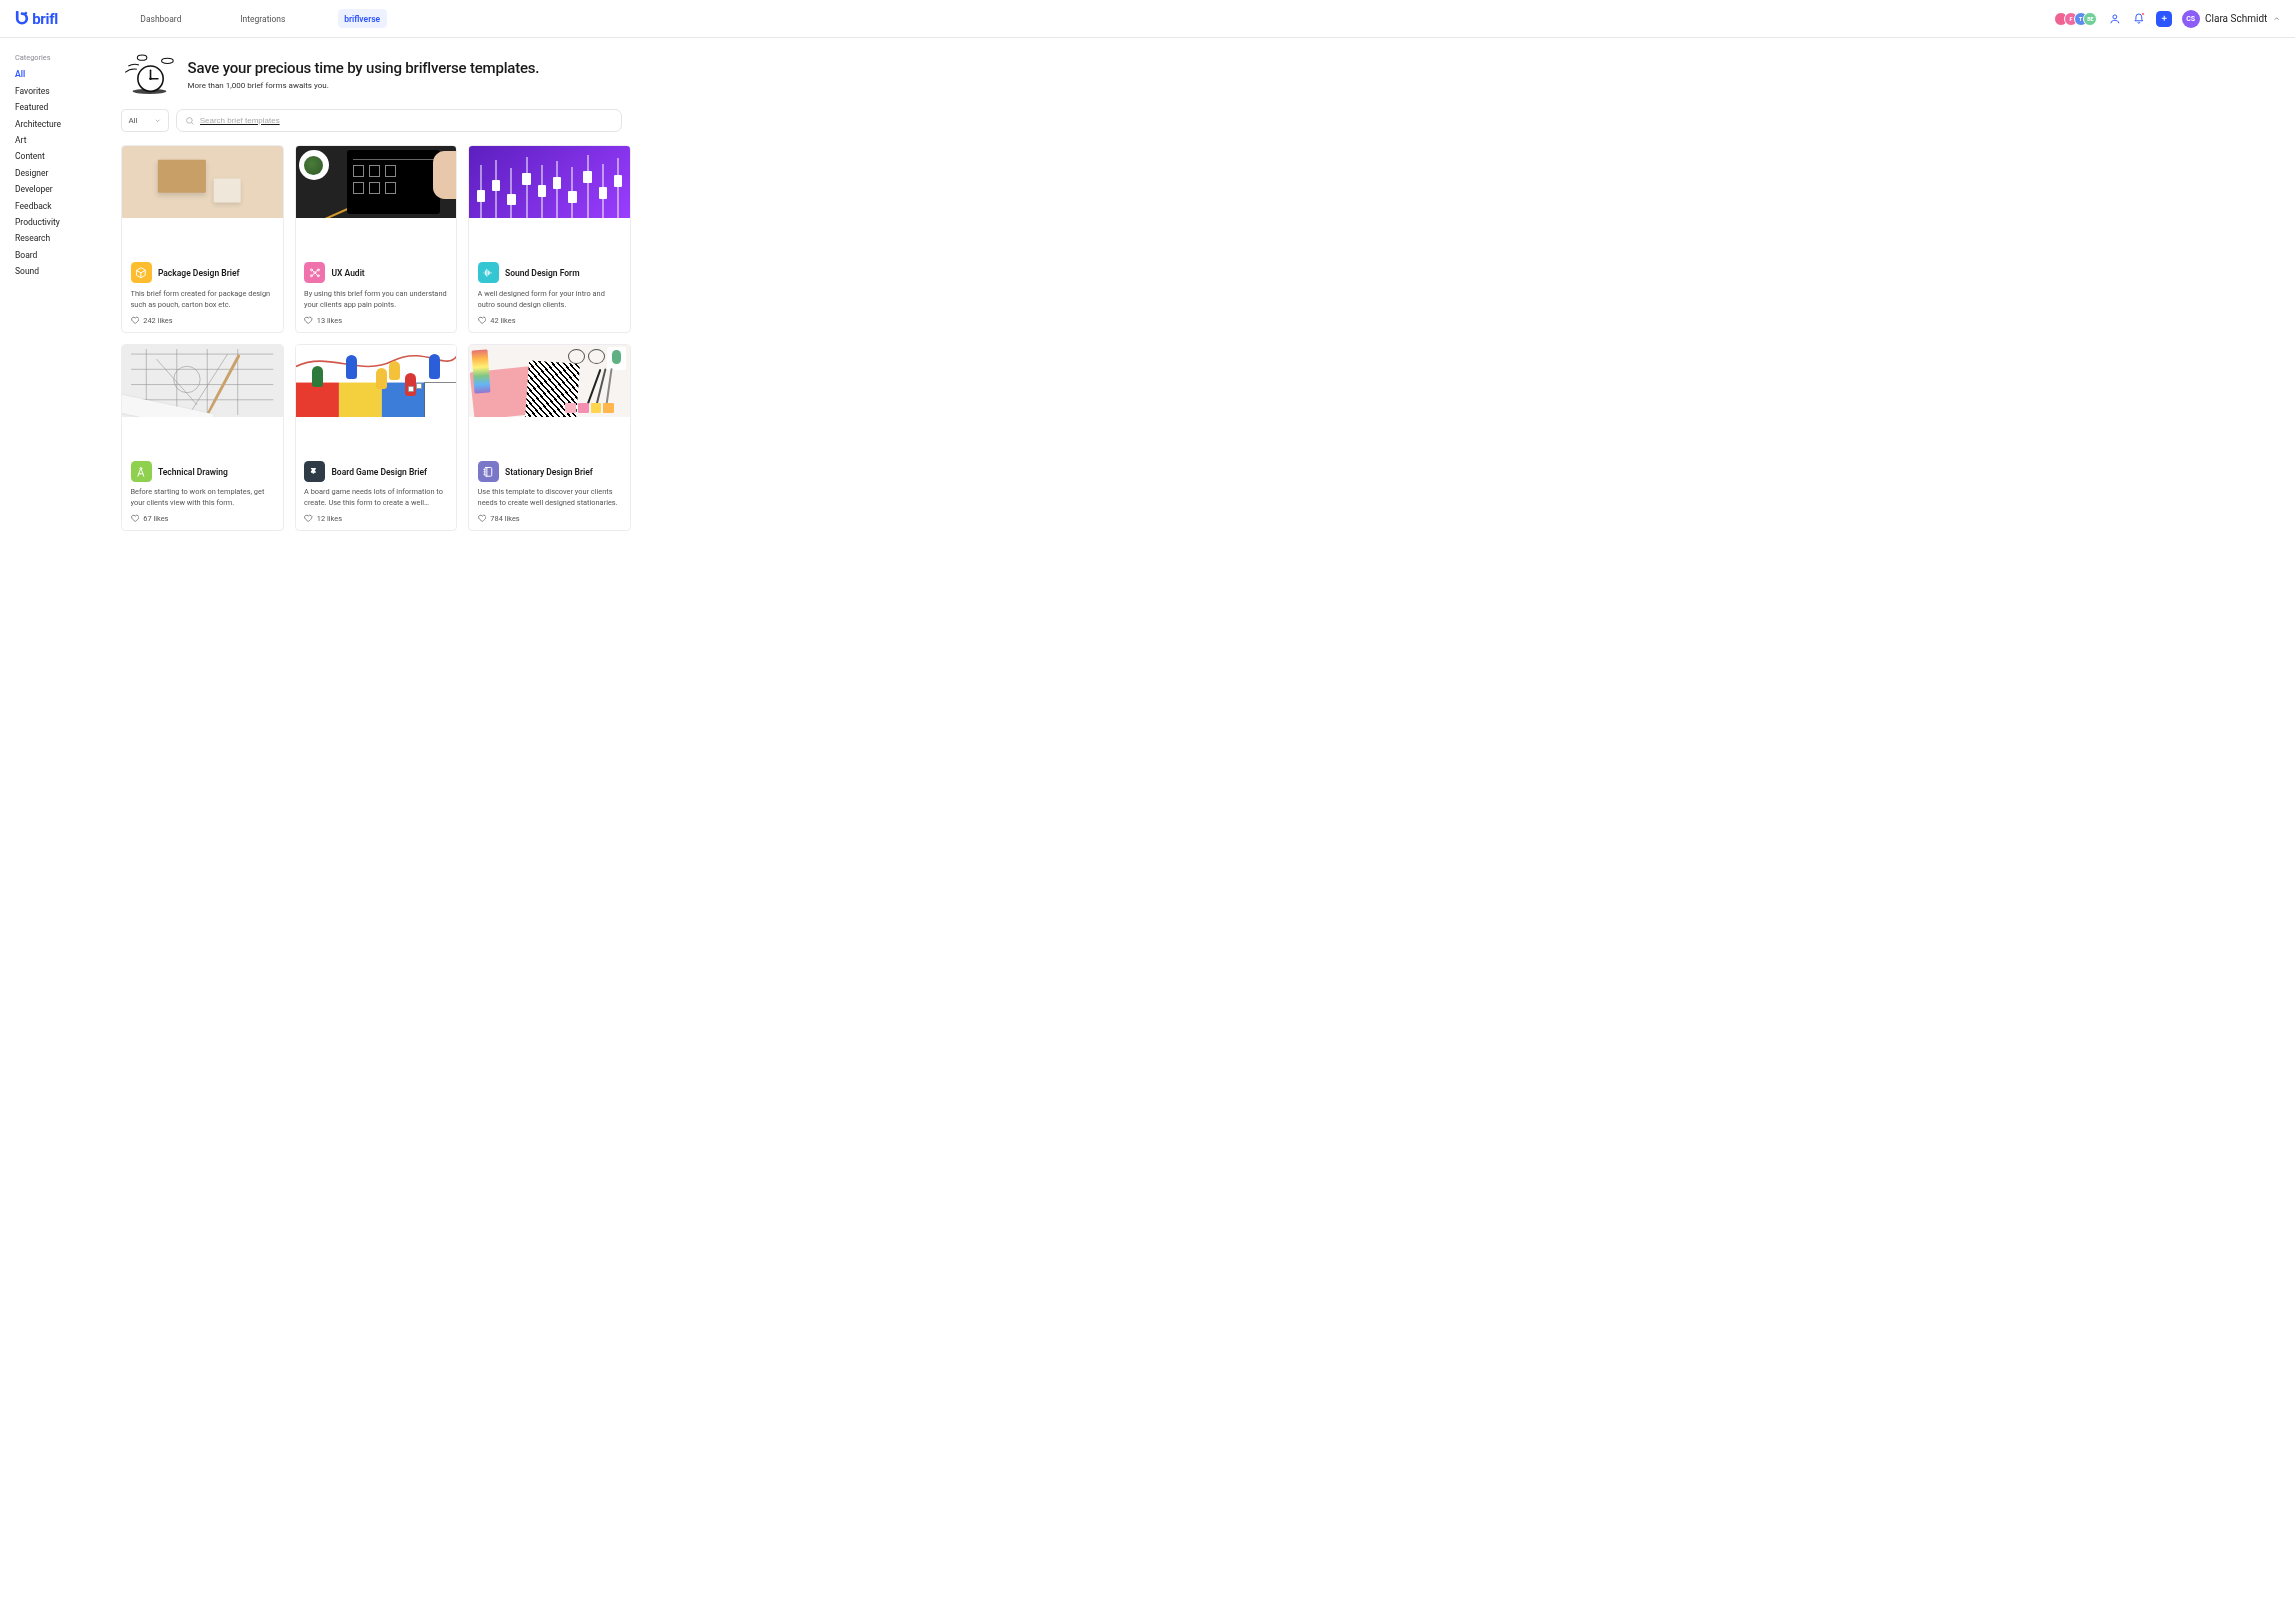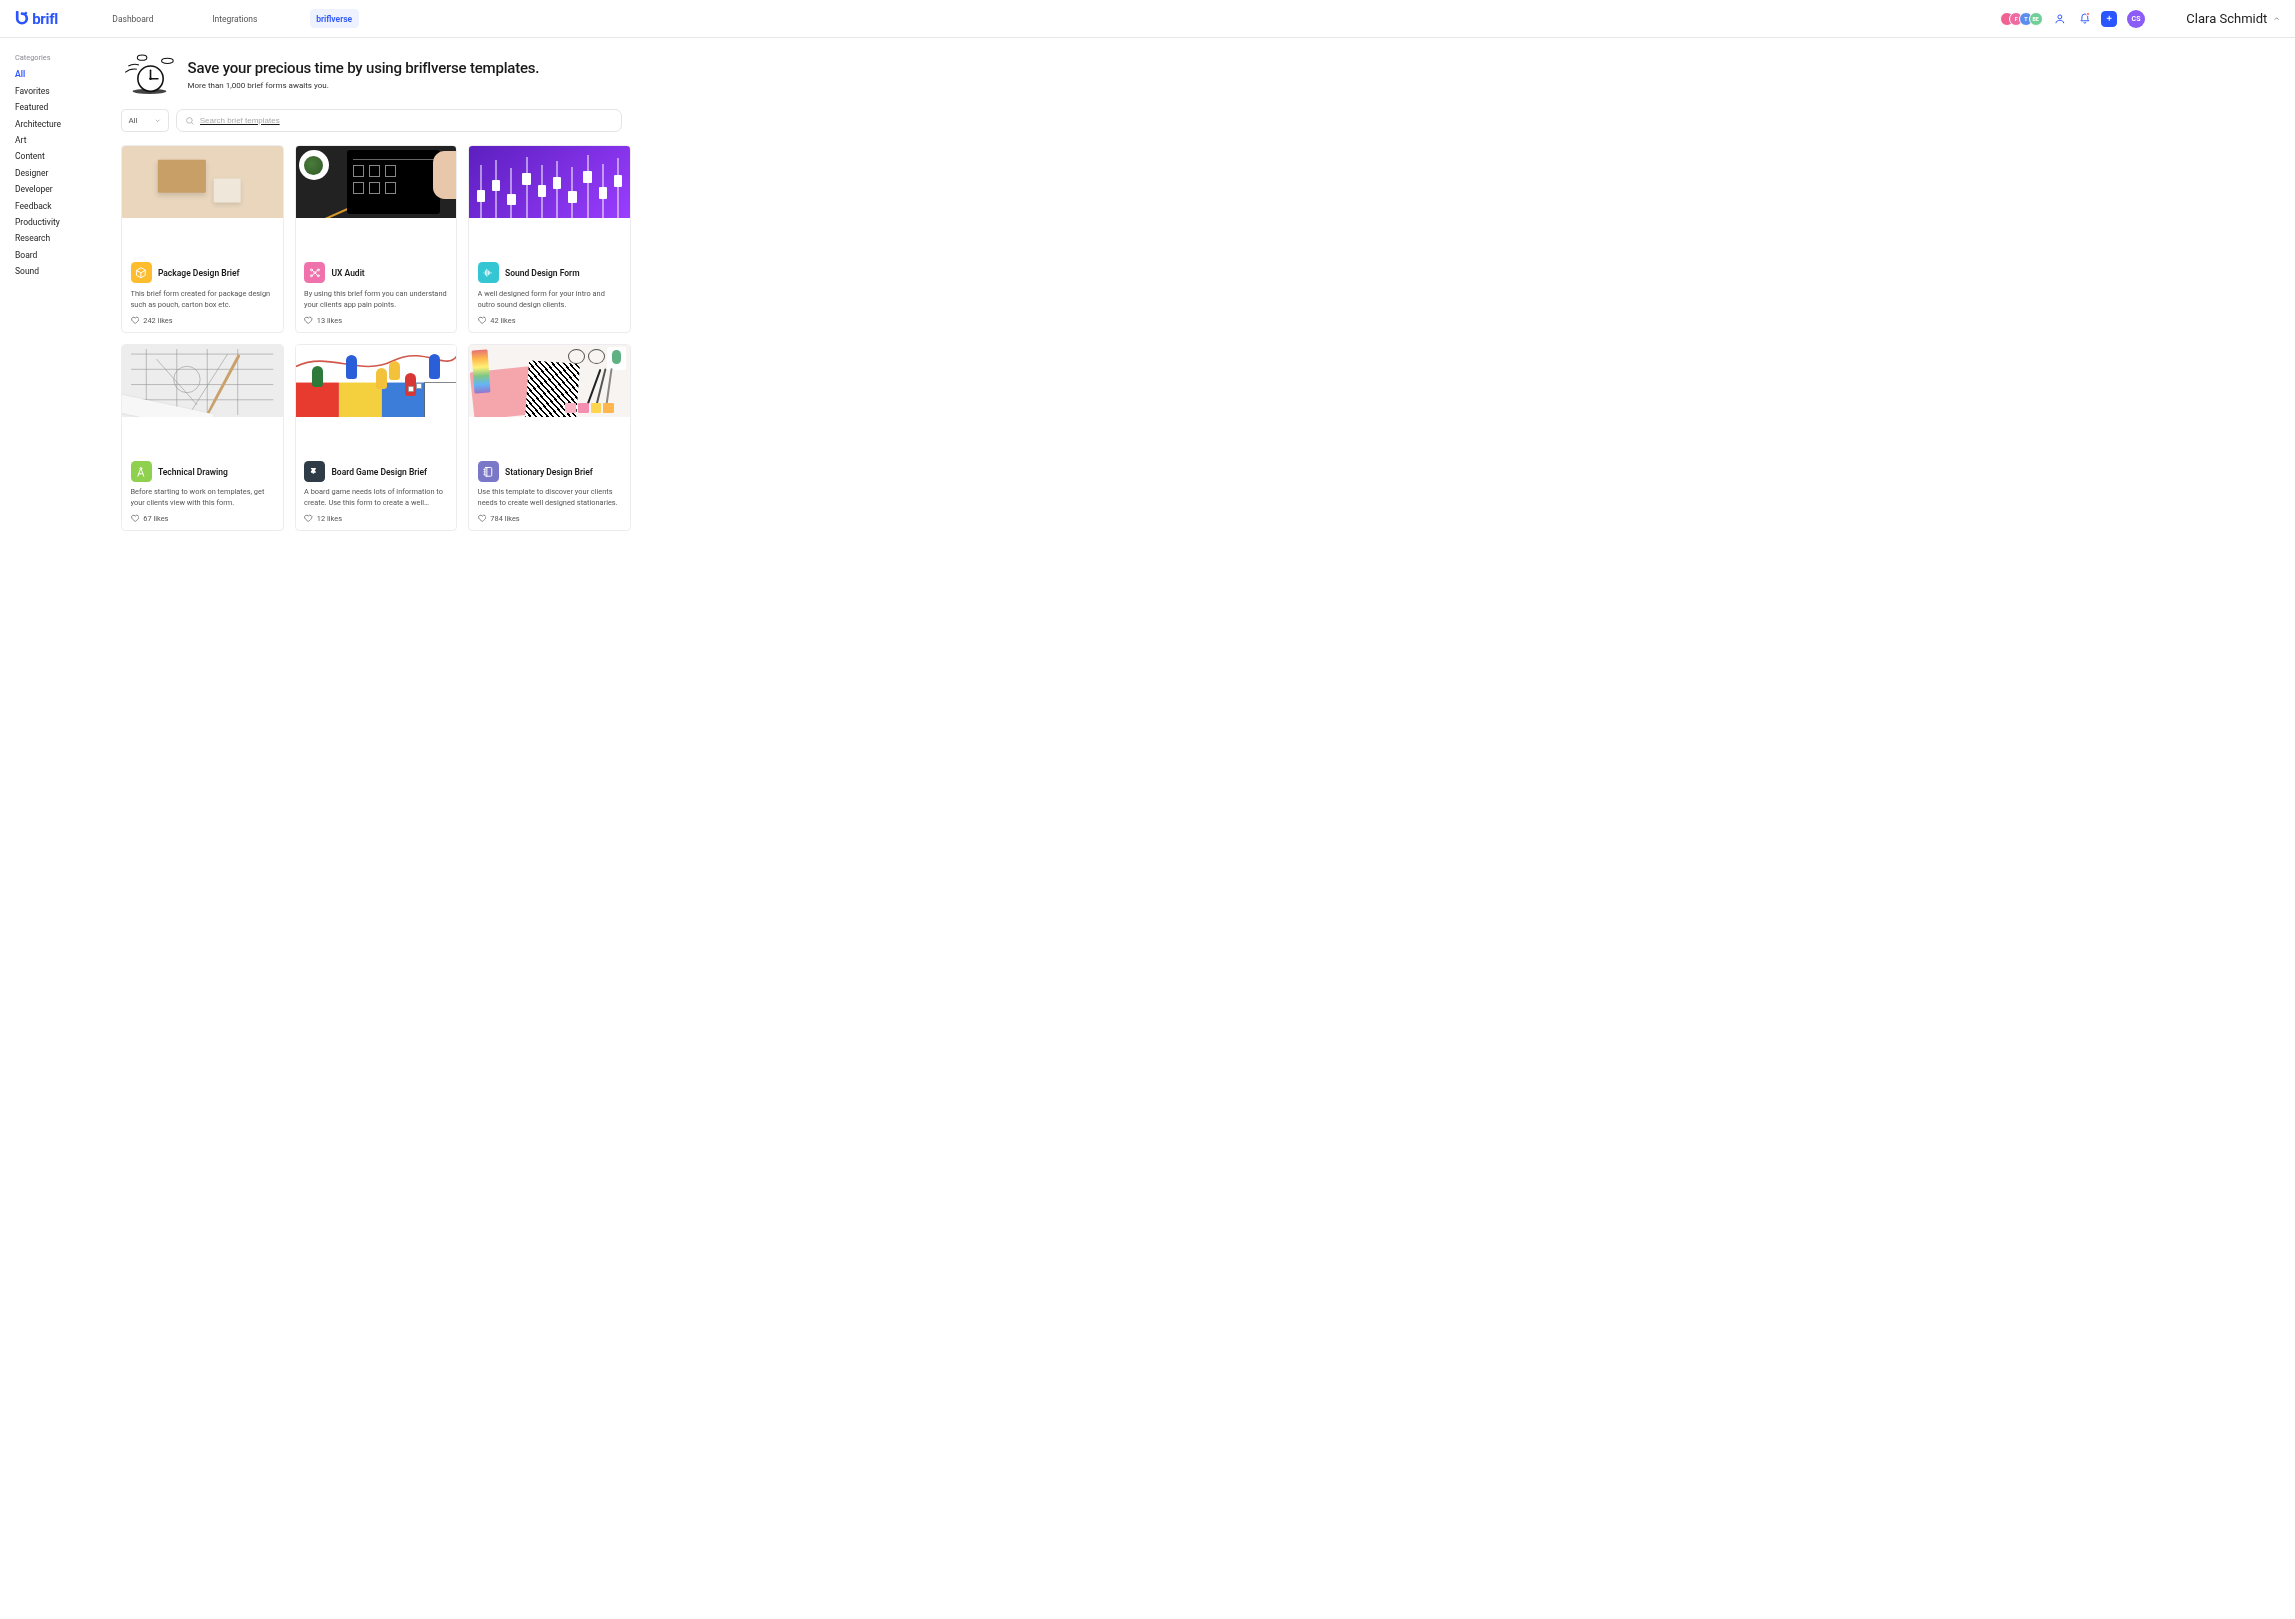--- a/index.html
+++ b/index.html
@@ -10,21 +10,21 @@
     font-size: 7.4px;
   }
   
   .header {
     display: flex;
     align-items: center;
     height: 38px;
     padding: 0 15px;
     border-bottom: 0.5px solid #e7e7ea;
   }
-  .logo { display: flex; align-items: center; gap: 3.2px; margin-right: 20px; cursor: pointer; }
+  .logo { display: flex; align-items: center; gap: 3.2px; margin-right: 48px; cursor: pointer; }
   .logo-text { color: #2b55ff; font-weight: 700; font-size: 15px; letter-spacing: -0.3px; }
   .nav { display: flex; gap: 18px; align-items: center; }
   .nav-item {
     font-size: 8.5px; color: #555; cursor: pointer; padding: 4.3px 6.4px;
     border-radius: 4.3px;
     margin-left: 28px;
   }
   .nav-item.active { background: #eef2ff; color: #2b55ff; font-weight: 600; }
   .header-right { margin-left: auto; display: flex; align-items: center; gap: 9.6px; }
   .avatar-stack { display: flex; }
@@ -46,21 +46,21 @@
   .notif-dot {
     width: 4.3px; height: 4.3px; background: #ff4d4f; border-radius: 50%;
     position: absolute; top: 0.5px; right: 1.6px; border: 0.5px solid #fff;
   }
   .user { display: flex; align-items: center; gap: 5.3px; cursor: pointer; }
   .user-avatar {
     width: 18px; height: 18px; border-radius: 50%; background: #8b5cf6;
     display: flex; align-items: center; justify-content: center; color: #fff;
     font-weight: 700; font-size: 7px;
   }
-  .user-name { font-size: 13px; color: #222; margin-left: 36px; }
+  .user-name { font-size: 10px; color: #222; }
 
   
   .page { display: flex; padding: 15px; gap: 16px; }
   .sidebar { width: 90px; flex-shrink: 0; }
   .sidebar-title { font-size: 7.4px; color: #8a8a95; margin-bottom: 7.4px; }
   .cat-list { display: flex; flex-direction: column; gap: 6.4px; }
   .cat-item { font-size: 8.5px; color: #222; cursor: pointer; }
   .cat-item.active { color: #2b55ff; font-weight: 600; }
 
   .main { flex: 1; min-width: 0; }

